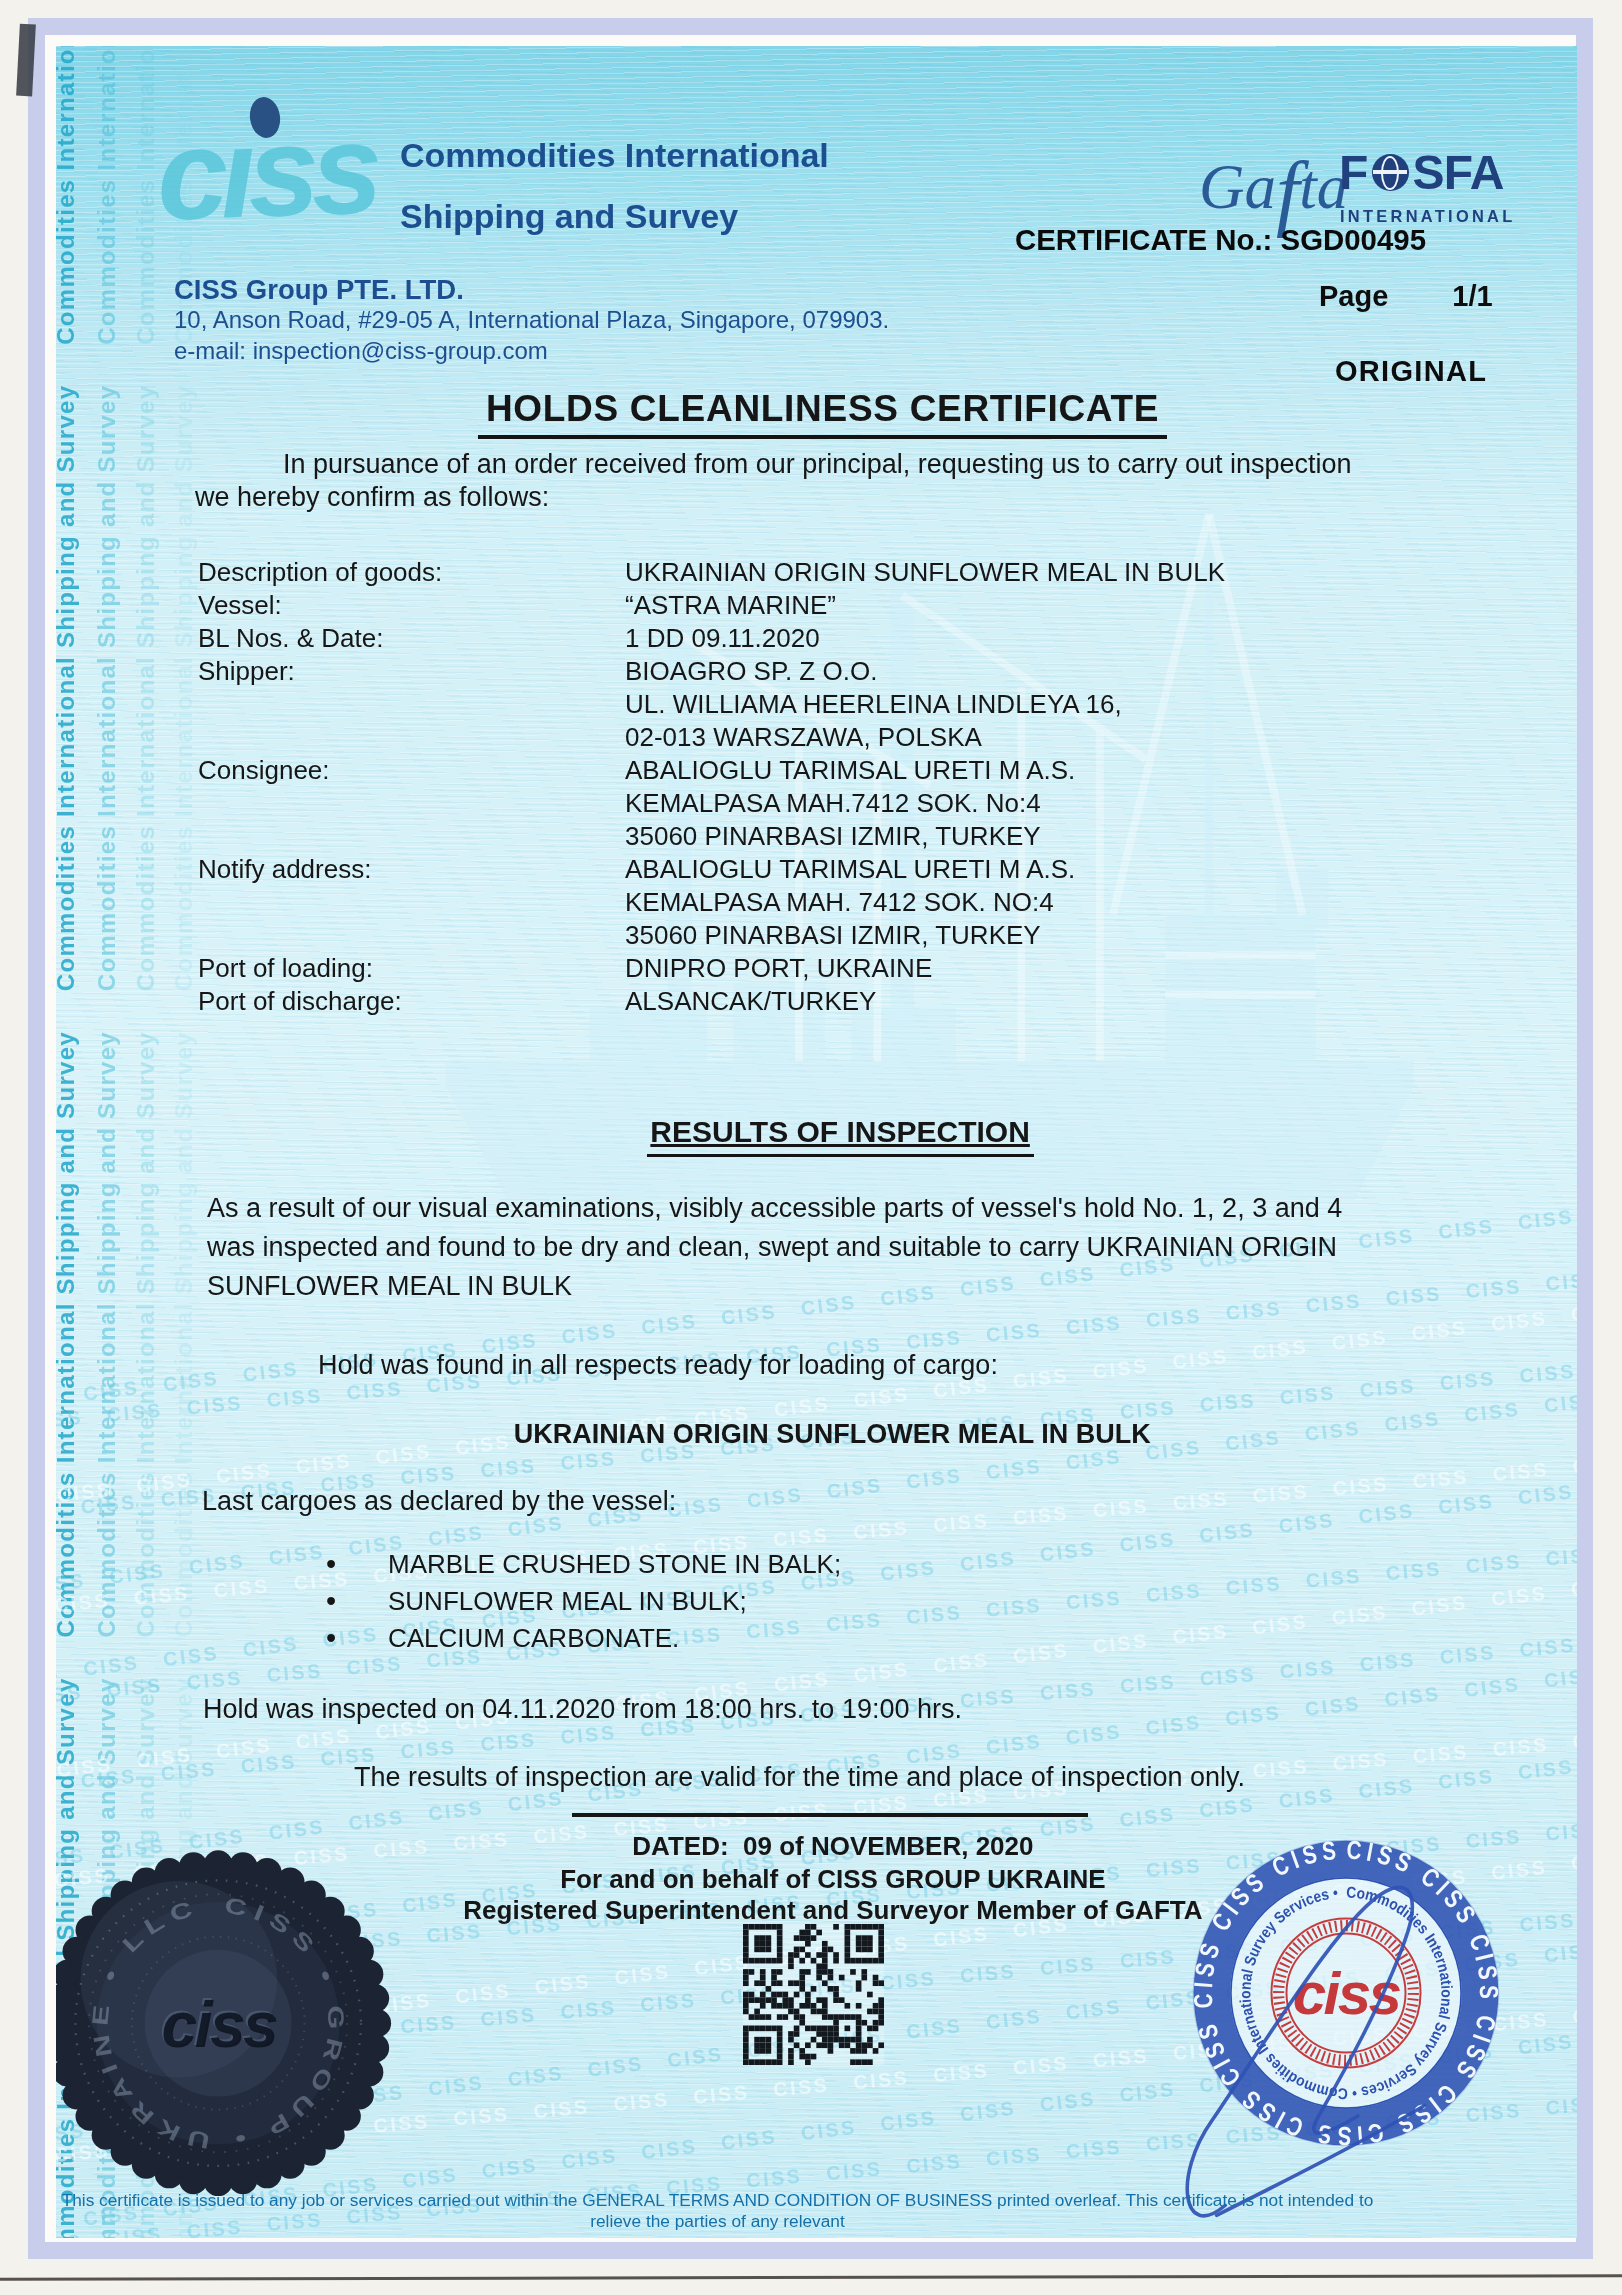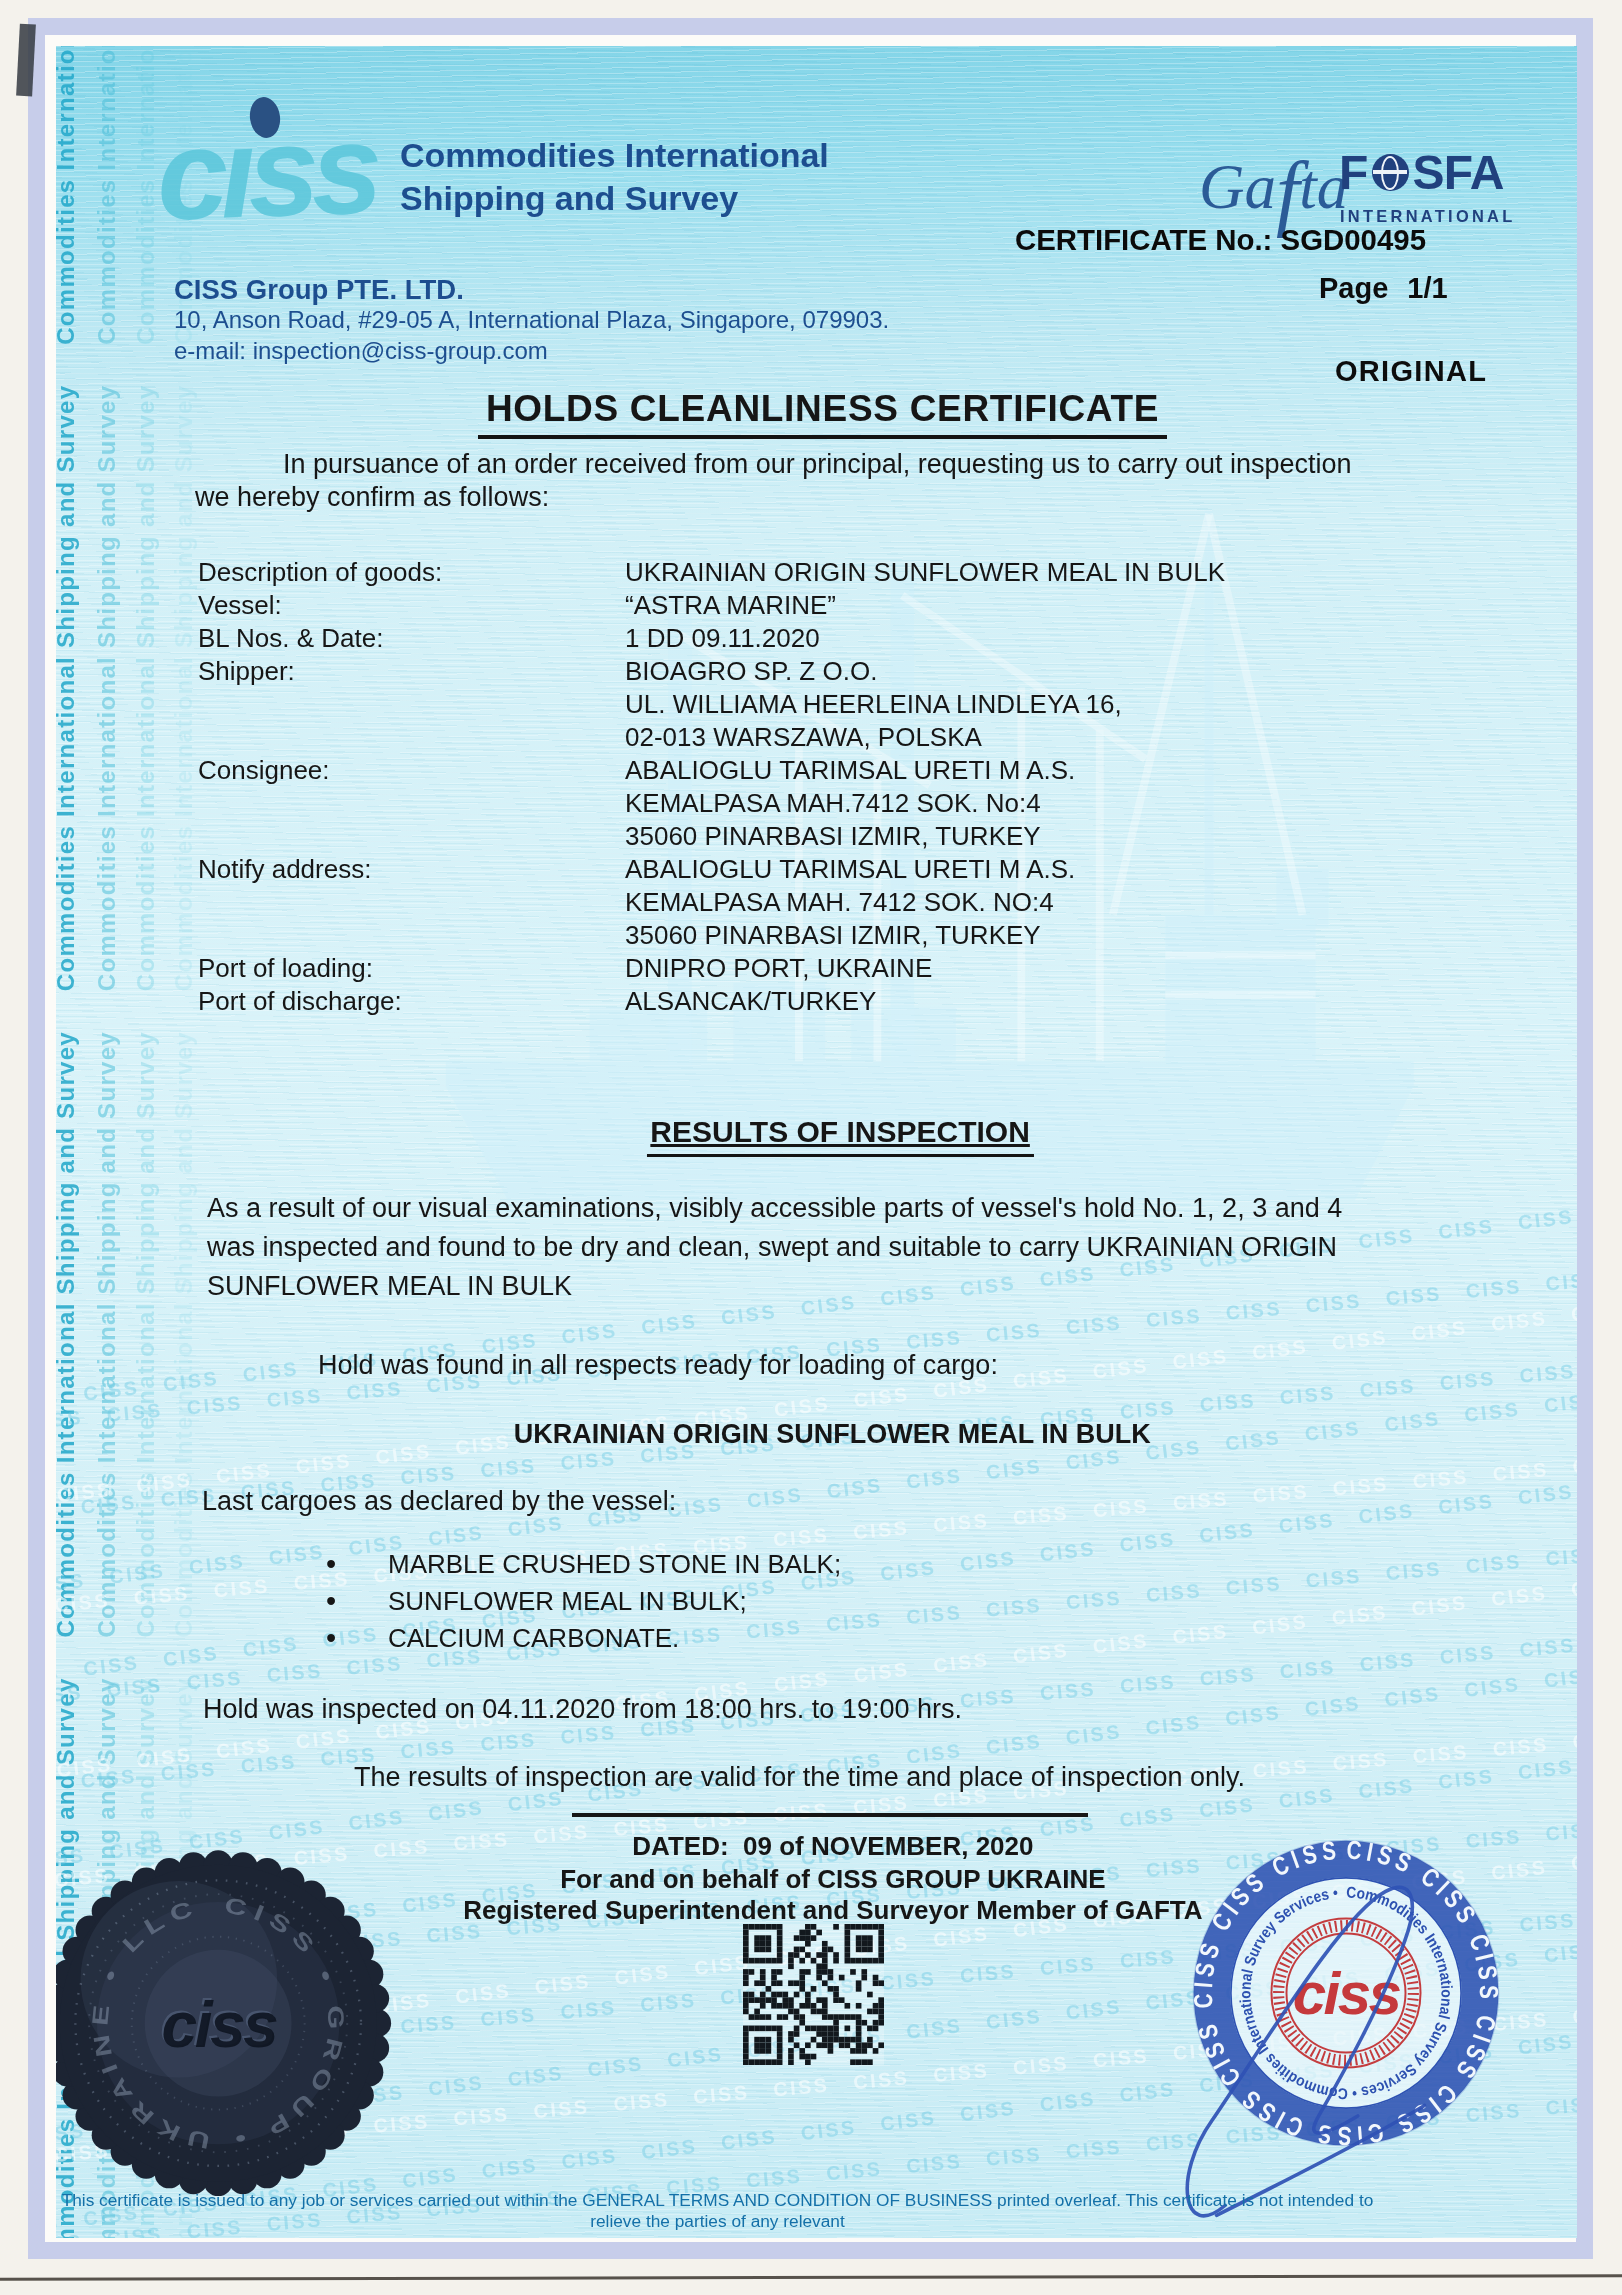--- a/index.html
+++ b/index.html
@@ -40,21 +40,21 @@
          font-size:63px;color:#2b5b97;z-index:4;}
   .gafta .gf{font-size:84px;line-height:0;vertical-align:-11.8px;}
   .fosfa{left:1283px;top:99px;display:flex;align-items:center;gap:3.9px;color:#21417e;
          font-weight:900;font-size:48px;z-index:4;letter-spacing:-0.7px;}
   .globe{position:relative;width:37px;height:37px;border-radius:50%;background:#21417e;overflow:hidden;}
   .globe:before{content:"";position:absolute;left:9.2px;top:2px;width:14.4px;height:30px;
                 border:2.6px solid #eef3f8;border-radius:50%;}
   .globe:after{content:"";position:absolute;left:1.3px;top:16.4px;width:34px;height:3.3px;background:#eef3f8;}
   .fosfa-sub{left:1284px;top:161px;font-weight:bold;font-size:16.4px;letter-spacing:3.3px;color:#21417e;z-index:4;}
   .certno{left:959px;top:157px;font-weight:bold;font-size:29.4px;color:#0b0b0b;z-index:4;margin-top:20px;}
-  .pagerow{left:1263px;top:226px;display:flex;gap:19px;font-weight:bold;font-size:29px;color:#0d0d0d;z-index:4;}
+  .pagerow{left:1263px;top:234px;display:flex;gap:64px;font-weight:bold;font-size:29px;color:#0d0d0d;z-index:4;}
   .original{left:1279px;top:309px;font-weight:bold;font-size:29px;letter-spacing:1.3px;color:#0d0d0d;z-index:4;}
   
   .content{position:absolute;inset:0;z-index:4;color:#161616;}
   .doc-title{left:422px;top:342px;font-size:37px;font-weight:bold;letter-spacing:0.7px;
              border-bottom:4.6px solid #141414;padding:0 7.9px 5.2px 7.9px;}
   .intro1{left:227px;top:403px;font-size:27px;}
   .intro2{left:139px;top:436px;font-size:27px;}
   .fields{left:142px;top:510px;font-size:26px;}
   .frow{display:flex;}
   .flabel{width:427px;line-height:33px;}
@@ -229,21 +229,21 @@
       <text x="260" y="292" text-anchor="middle" font-family="Liberation Sans, sans-serif" font-style="italic" font-weight="bold" font-size="92" letter-spacing="-4" fill="#c5393c" id="stampCenter">ciss</text>
       <g fill="none" stroke="#2f52b5" stroke-width="5.5" stroke-linecap="round" opacity=".92">
         <path d="M 75 585 C 10 640, -5 540, 55 455 C 140 330, 255 140, 320 105 C 362 82, 372 120, 350 180 C 312 287, 243 404, 216 452 C 198 486, 228 478, 278 448"></path>
         <path d="M 62 600 C 150 556, 298 482, 380 432"></path>
       </g>
     </svg>
 
     <div class="abs logo-script nowrap">cıss</div>
     <div class="abs logo-dot"></div>
     <div class="abs brand nowrap" style="top:90px;">Commodities International</div>
-    <div class="abs brand nowrap" style="top:133px;">Shipping and Survey</div>
+    <div class="abs brand nowrap" style="top:151px;">Shipping and Survey</div>
     <div class="abs hdr-co nowrap" style="top:228px;font-weight:bold;font-size:27.5px;">CISS Group PTE. LTD.</div>
     <div class="abs hdr-co nowrap" style="top:260px;font-size:24px;">10, Anson Road, #29-05 A, International Plaza, Singapore, 079903.</div>
     <div class="abs hdr-co nowrap" style="top:291px;font-size:24px;">e-mail: inspection@ciss-group.com</div>
 
     <div class="abs gafta nowrap"><span>Ga</span><span class="gf">f</span><span>ta</span></div>
     <div class="abs fosfa">
       <span>F</span>
       <span class="globe"></span>
       <span>SFA</span>
     </div>

